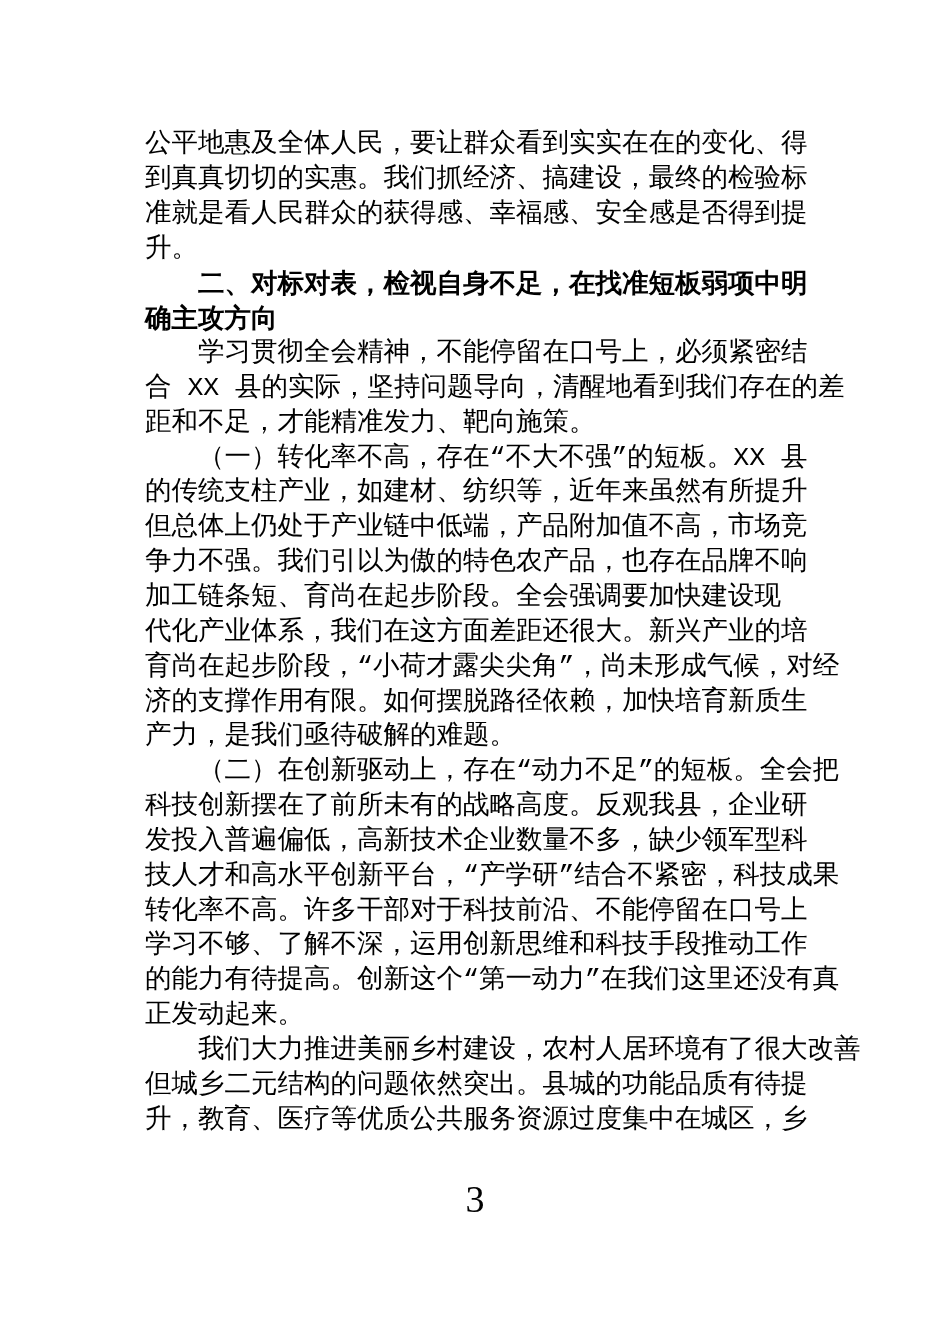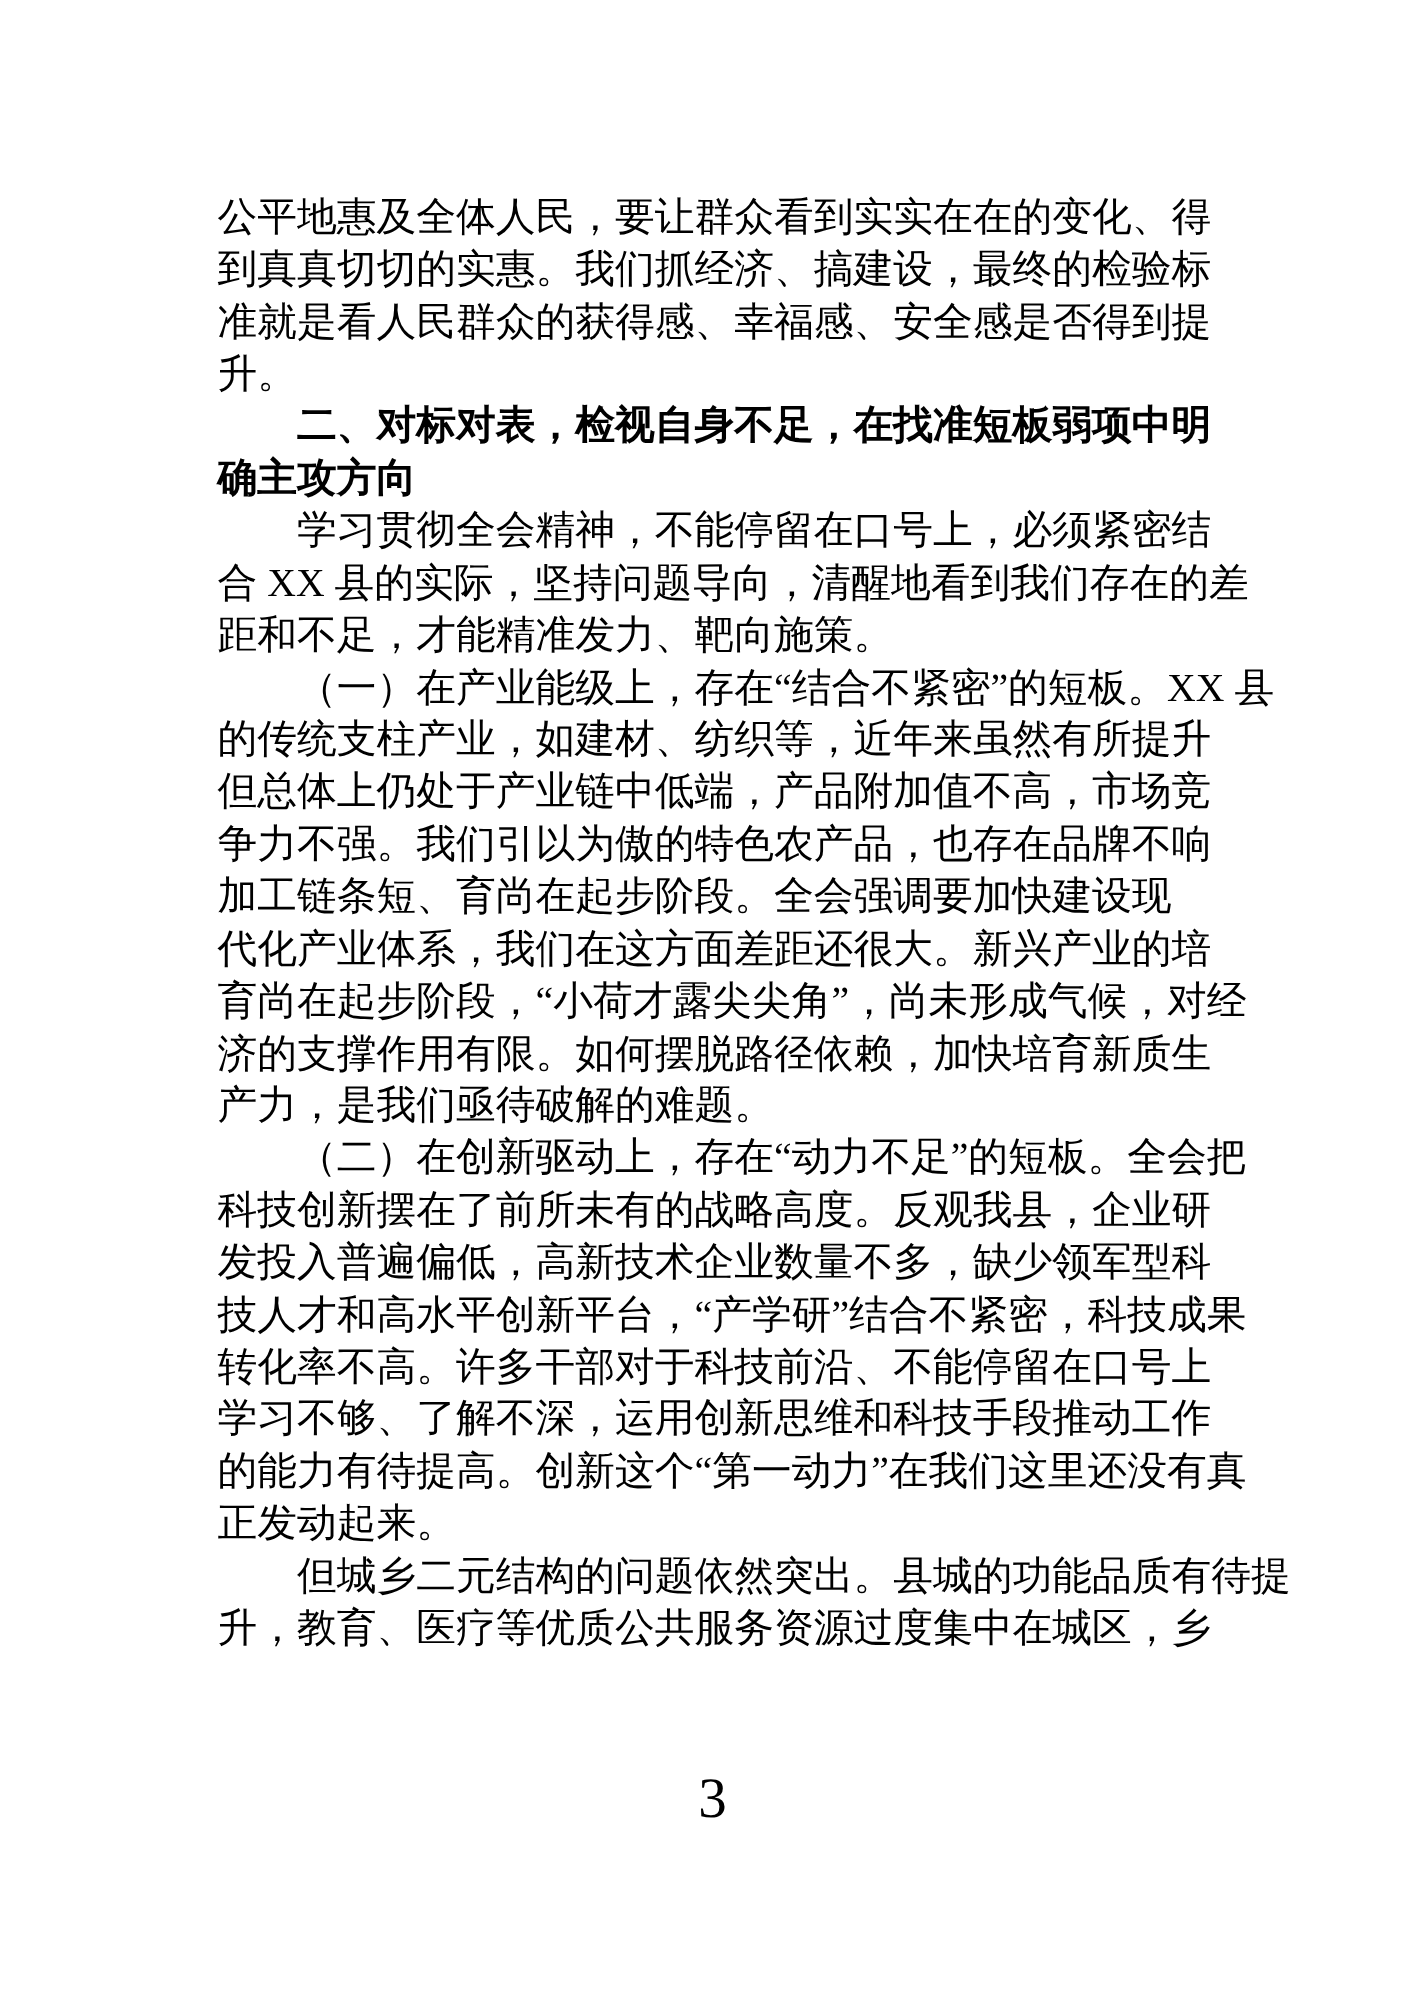--- a/index.html
+++ b/index.html
@@ -36,21 +36,21 @@
     white-space: pre;
   }
   .block.indent .line:first-child {
     text-indent: 2em;
   }
   .heading {
     font-family: Liberation Serif, serif;
     font-weight: 700;
   }
   .paragraph {
-    font-family: Liberation Serif, serif;
+    font-family: Liberation Mono, monospace;
     font-weight: 400;
   }
   .page-footer {
     position: absolute;
     left: 0;
     top: 1180px;
     width: 100%;
     text-align: center;
   }
   .page-number {
@@ -74,41 +74,42 @@
       <h2 class="block heading indent">
         <span class="line">二、对标对表，检视自身不足，在找准短板弱项中明</span>
         <span class="line">确主攻方向</span>
       </h2>
       <p class="block paragraph indent">
         <span class="line">学习贯彻全会精神，不能停留在口号上，必须紧密结</span>
         <span class="line">合 XX 县的实际，坚持问题导向，清醒地看到我们存在的差</span>
         <span class="line">距和不足，才能精准发力、靶向施策。</span>
       </p>
       <p class="block paragraph indent">
-        <span class="line">（一）在产业能级上，存在“结合不紧密”的短板。XX 县</span>
+        <span class="line">（一）转化率不高，存在“不大不强”的短板。XX 县</span>
         <span class="line">的传统支柱产业，如建材、纺织等，近年来虽然有所提升</span>
         <span class="line">但总体上仍处于产业链中低端，产品附加值不高，市场竞</span>
         <span class="line">争力不强。我们引以为傲的特色农产品，也存在品牌不响</span>
         <span class="line">加工链条短、育尚在起步阶段。全会强调要加快建设现</span>
         <span class="line">代化产业体系，我们在这方面差距还很大。新兴产业的培</span>
         <span class="line">育尚在起步阶段，“小荷才露尖尖角”，尚未形成气候，对经</span>
         <span class="line">济的支撑作用有限。如何摆脱路径依赖，加快培育新质生</span>
         <span class="line">产力，是我们亟待破解的难题。</span>
       </p>
       <p class="block paragraph indent">
         <span class="line">（二）在创新驱动上，存在“动力不足”的短板。全会把</span>
         <span class="line">科技创新摆在了前所未有的战略高度。反观我县，企业研</span>
         <span class="line">发投入普遍偏低，高新技术企业数量不多，缺少领军型科</span>
         <span class="line">技人才和高水平创新平台，“产学研”结合不紧密，科技成果</span>
         <span class="line">转化率不高。许多干部对于科技前沿、不能停留在口号上</span>
         <span class="line">学习不够、了解不深，运用创新思维和科技手段推动工作</span>
         <span class="line">的能力有待提高。创新这个“第一动力”在我们这里还没有真</span>
         <span class="line">正发动起来。</span>
       </p>
       <p class="block paragraph indent">
+        <span class="line">我们大力推进美丽乡村建设，农村人居环境有了很大改善</span>
         <span class="line">但城乡二元结构的问题依然突出。县城的功能品质有待提</span>
         <span class="line">升，教育、医疗等优质公共服务资源过度集中在城区，乡</span>
       </p>
     </main>
   <footer class="page-footer">
     <span class="page-number">3</span>
   </footer>
 </div>
 
 </body></html>

